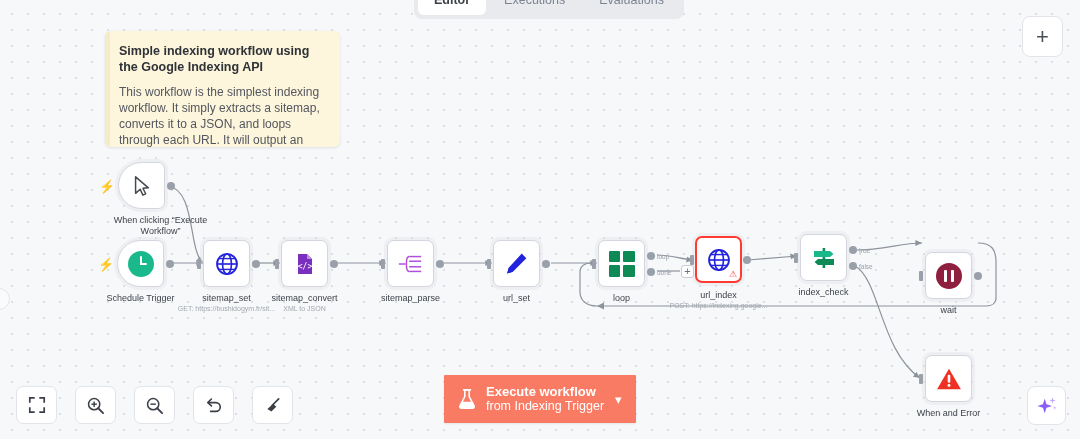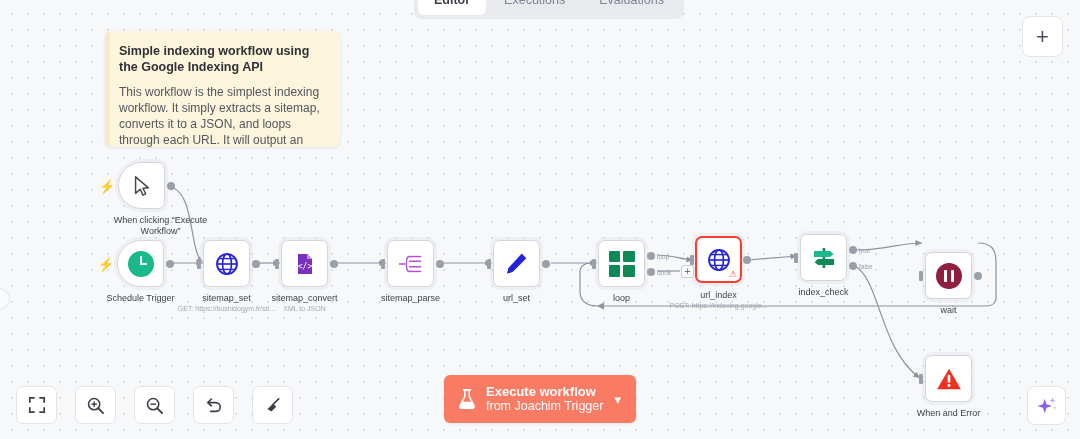--- a/index.html
+++ b/index.html
@@ -173,21 +173,21 @@
     width: 39px; height: 39px;
     background: #fff; border: 1px solid #e1e4e9; border-radius: 8px;
     display: flex; align-items: center; justify-content: center;
     cursor: pointer; z-index: 30;
   }
 
   
   #execute-btn {
     position: absolute; left: 444px; bottom: 16px;
     height: 48px; min-width: 192px;
-    background: #fa7b64; border-radius: 6px;
+    background: #fa7b64; border-radius: 1px;
     display: flex; align-items: center; gap: 9px;
     padding: 0 11px 0 13px; cursor: pointer; z-index: 30;
     box-shadow: 0 1px 2px rgba(0,0,0,0.08);
   }
   .exec-text { display: flex; flex-direction: column; line-height: 15px; }
   .exec-line1 { font-size: 13px; color: #fff; font-weight: bold; white-space: nowrap;}
   .exec-line2 { font-size: 12.5px; color: #fff; white-space: nowrap; }
   .exec-chev { font-size: 13px; color: #fff; margin-left: 2px; }
 
   
@@ -397,21 +397,21 @@
   </div>
 
   <div id="execute-btn">
     <svg width="20" height="22" viewBox="0 0 20 24">
       <path d="M7.6 2 V9.4 L2.4 19.2 A1.8 1.8 0 0 0 4 22 H16 A1.8 1.8 0 0 0 17.6 19.2 L12.4 9.4 V2 Z" fill="none" stroke="#ffffff" stroke-width="1.7" stroke-linejoin="round"></path>
       <line x1="6.3" y1="2" x2="13.7" y2="2" stroke="#ffffff" stroke-width="1.9" stroke-linecap="round"></line>
       <path d="M5.1 15 H14.9 L17.6 19.2 A1.8 1.8 0 0 1 16 22 H4 A1.8 1.8 0 0 1 2.4 19.2 Z" fill="#ffffff"></path>
     </svg>
     <div class="exec-text">
       <span class="exec-line1">Execute workflow</span>
-      <span class="exec-line2">from Joachim Trigger</span>
+      <span class="exec-line2">from Indexing Trigger</span>
     </div>
     <span class="exec-chev">▾</span>
   </div>
 
   <div id="toolbar">
     <div class="tool-btn">
       <svg width="18" height="18" viewBox="0 0 20 20">
         <g fill="none" stroke="#3b3f47" stroke-width="1.9" stroke-linecap="square">
           <path d="M2 6.5 V2 H6.5"></path>
             <path d="M13.5 2 H18 V6.5"></path>

